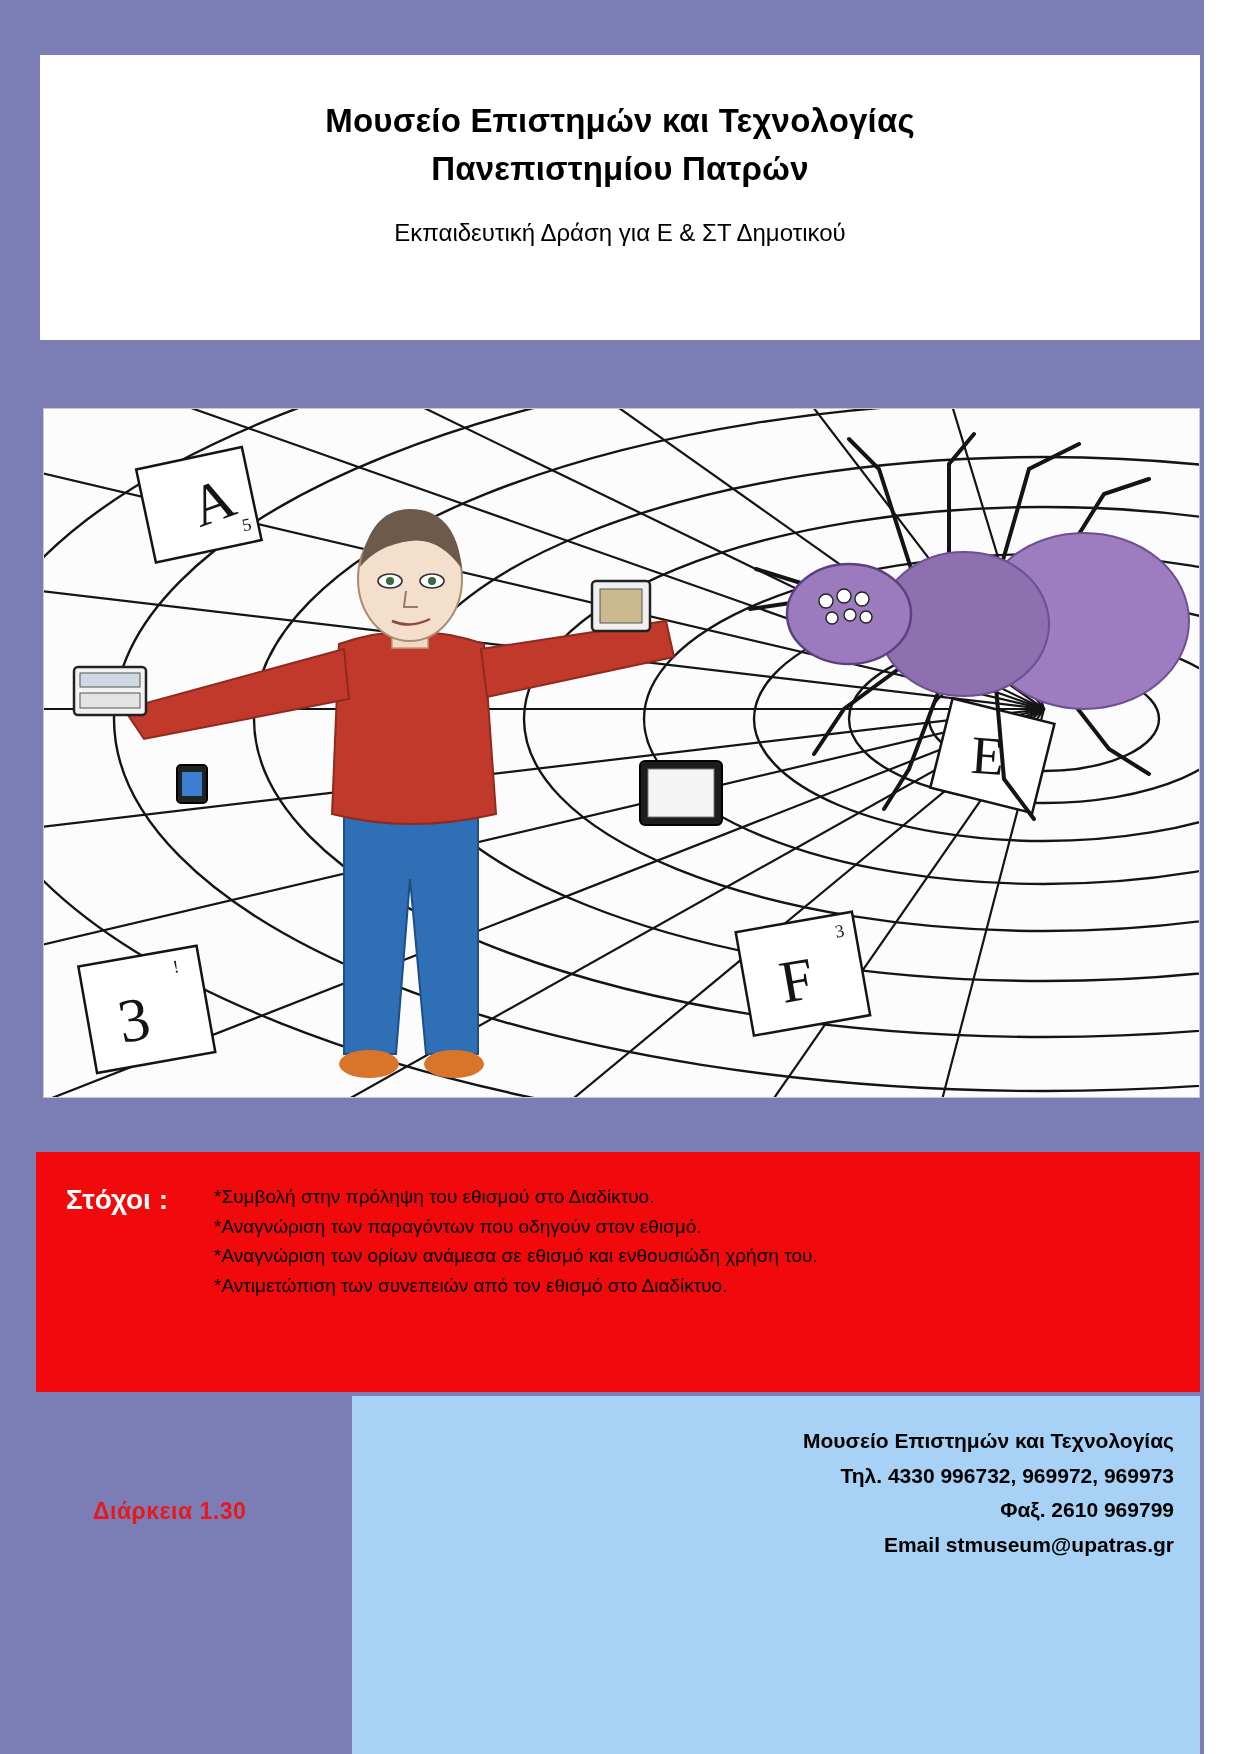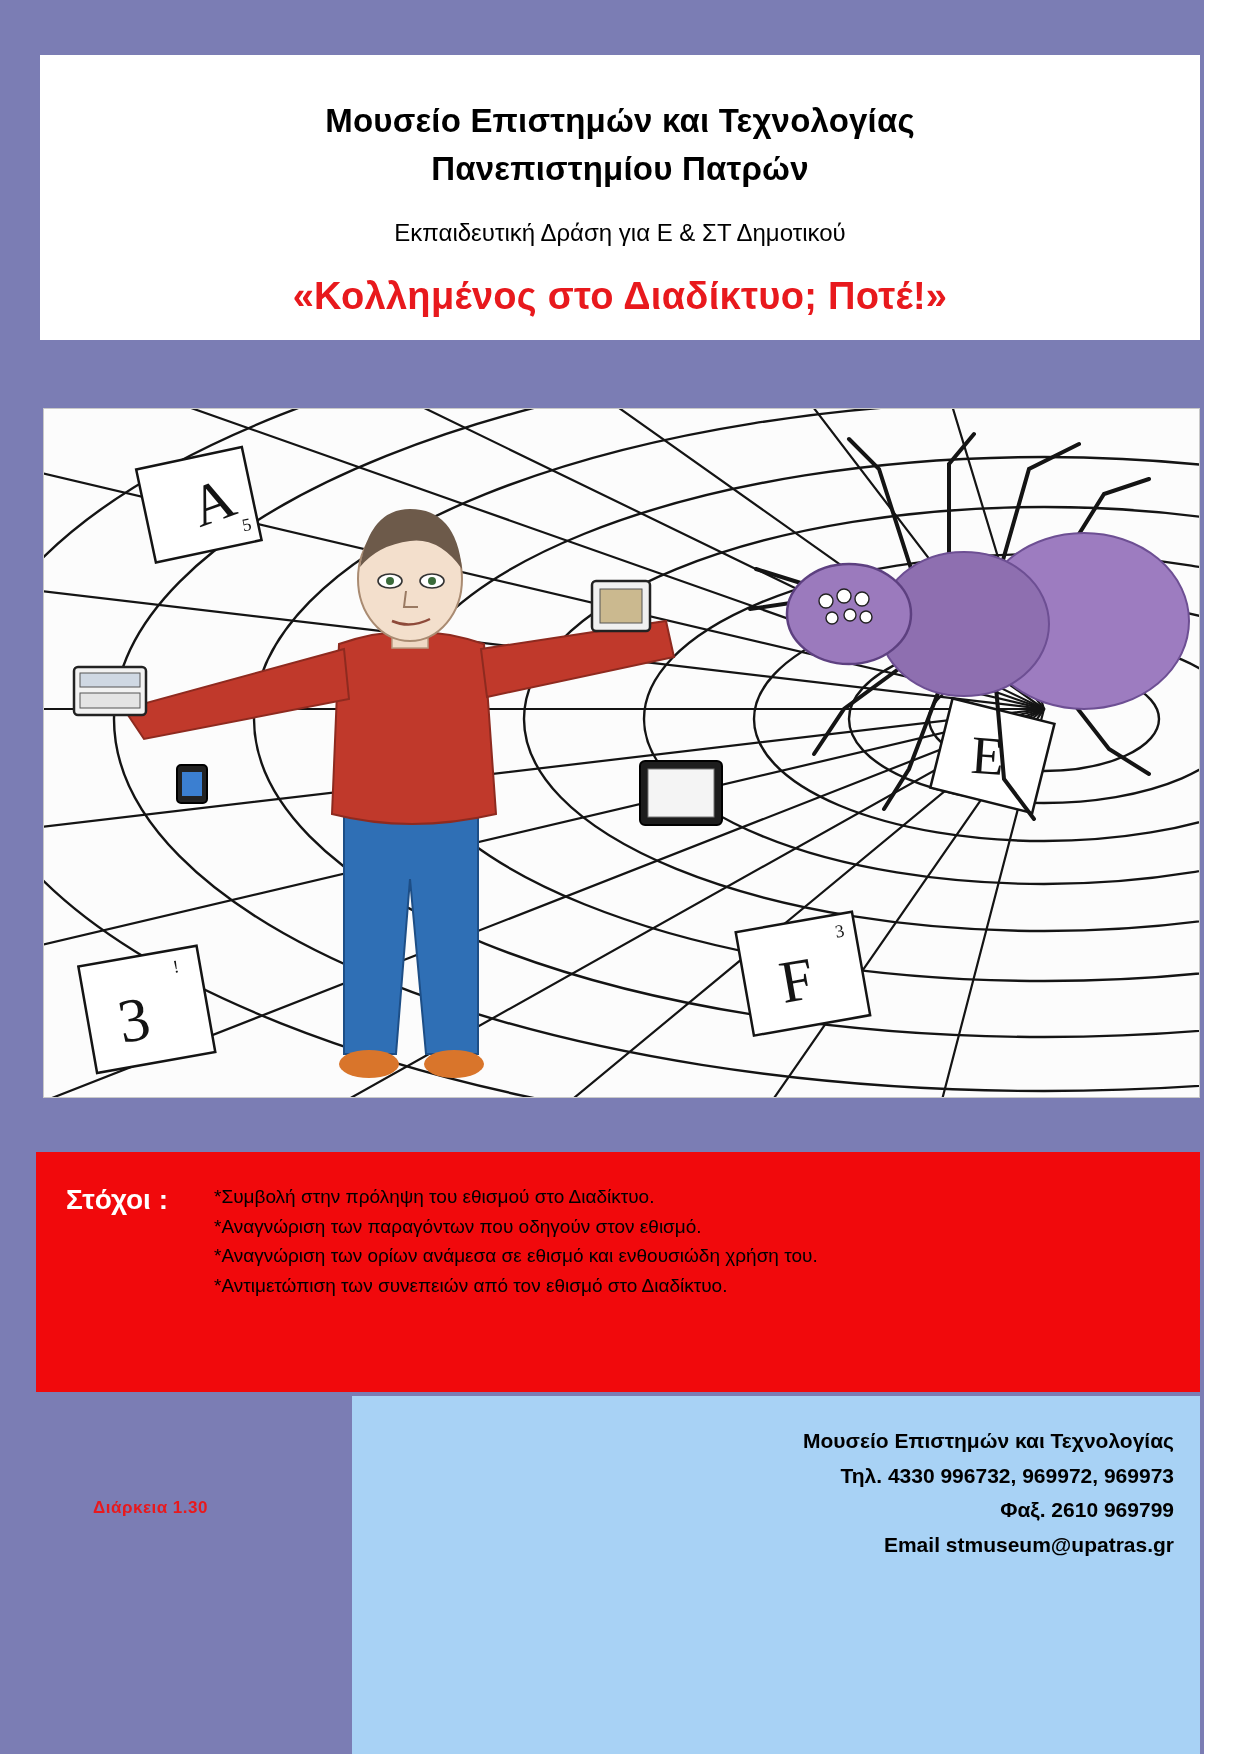--- a/index.html
+++ b/index.html
@@ -116,35 +116,34 @@
     color: #000000;
     font-size: 21px;
     font-weight: bold;
     line-height: 1.65;
   }
   .duration {
     position: absolute;
     left: 93px;
     top: 1498px;
     color: #e8191d;
-    font-size: 17px;
+    font-size: 23px;
     font-weight: bold;
     letter-spacing: 0.5px;
   }
 </style>
 </head>
 <body>
 
 <div class="poster">
 
   <div class="header-card">
     <div class="title-line">Μουσείο Επιστημών και Τεχνολογίας</div>
     <div class="title-line">Πανεπιστημίου Πατρών</div>
     <div class="subtitle">Εκπαιδευτική Δράση για Ε &amp; ΣΤ Δημοτικού</div>
-    <div class="headline">«Κολλημένος στο Διαδίκτυο; Ποτέ!»</div>
   </div>
 
   <div class="art-frame">
     <svg class="art-svg" viewBox="0 0 1155 688" preserveAspectRatio="none">
       <rect x="0" y="0" width="1155" height="688" fill="#fcfcfc"></rect>
 
       <g stroke="#141414" stroke-width="2.2" fill="none" stroke-linecap="round">
         <path d="M1000 300 L-20 -60"></path>
         <path d="M1000 300 L-20 60"></path>
         <path d="M1000 300 L-20 180"></path>

